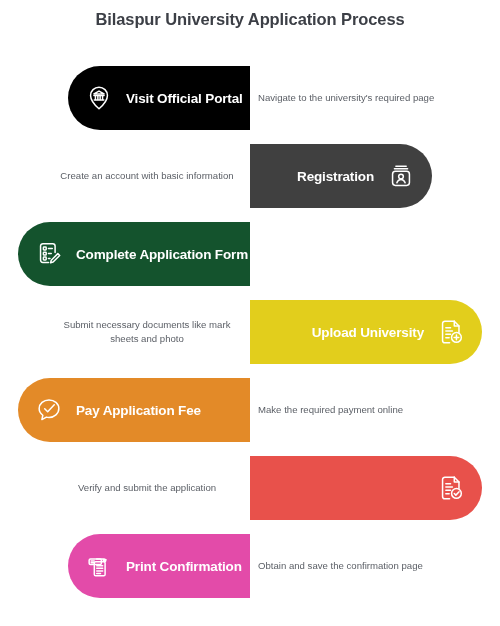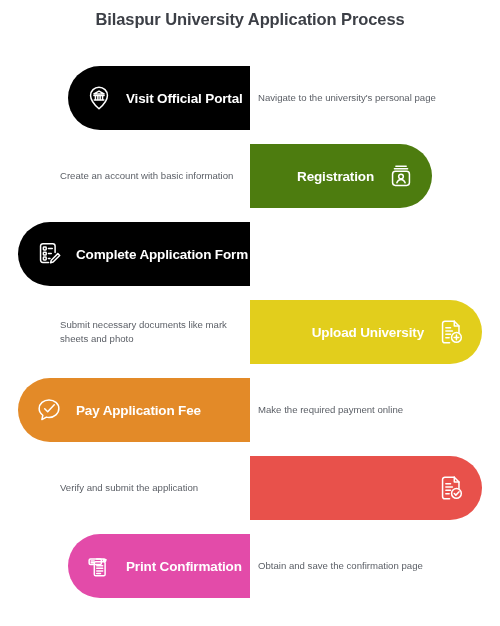--- a/index.html
+++ b/index.html
@@ -79,22 +79,22 @@
     transform: translateY(-50%);
     font-size: 9.6px;
     line-height: 1.45;
     color: #5b5f66;
   }
   .step.left .desc {
     left: 258px; right: 60px;
     text-align: left;
   }
   .step.right .desc {
-    right: 258px; left: 60px;
-    text-align: left;
+    right: 258px; left: 52px;
+    text-align: center;
   }
 </style>
 </head>
 <body>
 
 <div class="page">
 
   <div class="title">Bilaspur University Application Process</div>
 
   <div class="steps">
@@ -105,41 +105,41 @@
           <svg viewBox="0 0 32 32" fill="none" stroke="#ffffff" stroke-width="1.6" stroke-linecap="round" stroke-linejoin="round">
             <path d="M16 4.5c-5 0-9 3.9-9 8.7 0 6.3 9 14.3 9 14.3s9-8 9-14.3c0-4.8-4-8.7-9-8.7z"></path>
             <path d="M10.6 13.2h10.8"></path>
             <path d="M16 8.6l-5.4 3.1h10.8L16 8.6z"></path>
             <path d="M12.2 13.6v4.1M14.8 13.6v4.1M17.2 13.6v4.1M19.8 13.6v4.1"></path>
             <path d="M10.9 18.1h10.2"></path>
           </svg>
         </span>
         <span class="bar-label">Visit Official Portal</span>
       </div>
-      <div class="desc">Navigate to the university's personal page</div>
+      <div class="desc">Navigate to the university's required page</div>
     </div>
 
     <div class="step right inset">
-      <div class="bar" style="background:#4d7c0f">
+      <div class="bar" style="background:#404040">
         <span class="bar-label">Registration</span>
         <span class="icon">
           <svg viewBox="0 0 32 32" fill="none" stroke="#ffffff" stroke-width="1.6" stroke-linecap="round" stroke-linejoin="round">
             <path d="M10.5 5.5h11"></path>
             <path d="M9 8.2h14"></path>
             <rect x="7" y="11" width="18" height="15" rx="3"></rect>
             <circle cx="16" cy="16.6" r="2.5"></circle>
             <path d="M11.6 23.2c0.8-2.4 2.5-3.5 4.4-3.5s3.6 1.1 4.4 3.5"></path>
           </svg>
         </span>
       </div>
       <div class="desc">Create an account with basic information</div>
     </div>
 
     <div class="step left">
-      <div class="bar" style="background:#000000">
+      <div class="bar" style="background:#14532d">
         <span class="icon">
           <svg viewBox="0 0 32 32" fill="none" stroke="#ffffff" stroke-width="1.6" stroke-linecap="round" stroke-linejoin="round">
             <path d="M22.5 14.5V7.5a2.5 2.5 0 0 0-2.5-2.5H9.5A2.5 2.5 0 0 0 7 7.5v15A2.5 2.5 0 0 0 9.5 25h6"></path>
             <rect x="10" y="8.6" width="3" height="3" rx="0.6"></rect>
             <rect x="10" y="14" width="3" height="3" rx="0.6"></rect>
             <rect x="10" y="19.3" width="3" height="3" rx="0.6"></rect>
             <path d="M15.4 10.1h4.1M15.4 15.5h3M15.4 20.8h1.6"></path>
             <path d="M25.4 15.6l2 2-7 7-2.7 0.7 0.7-2.7 7-7z"></path>
           </svg>
         </span>

